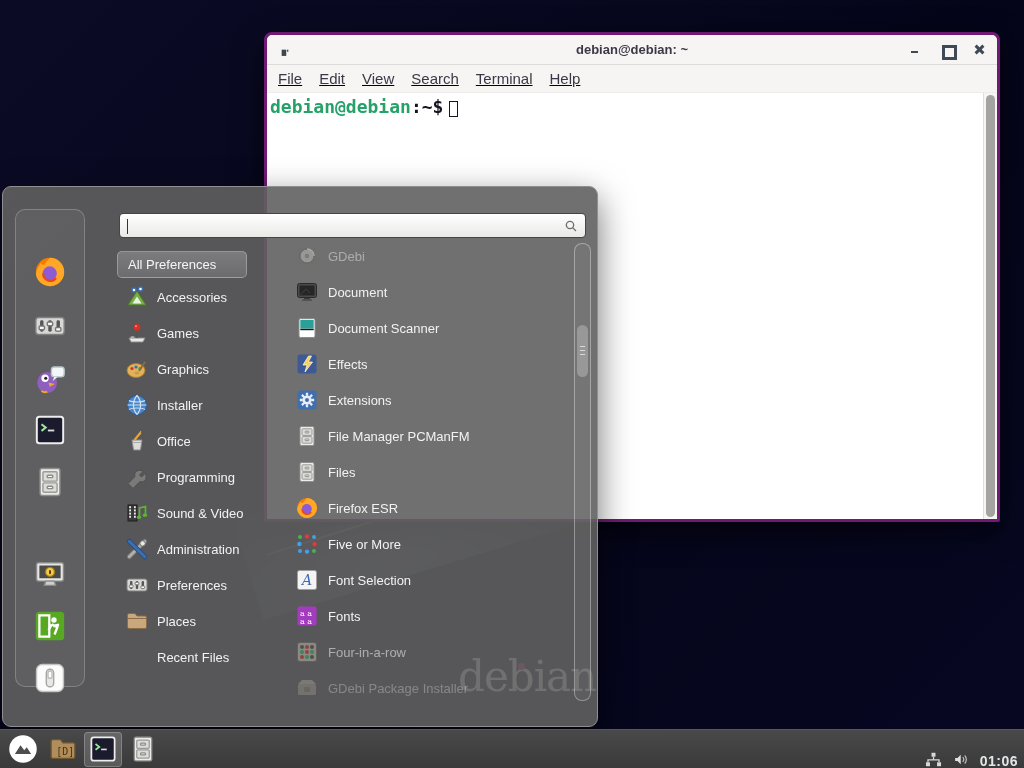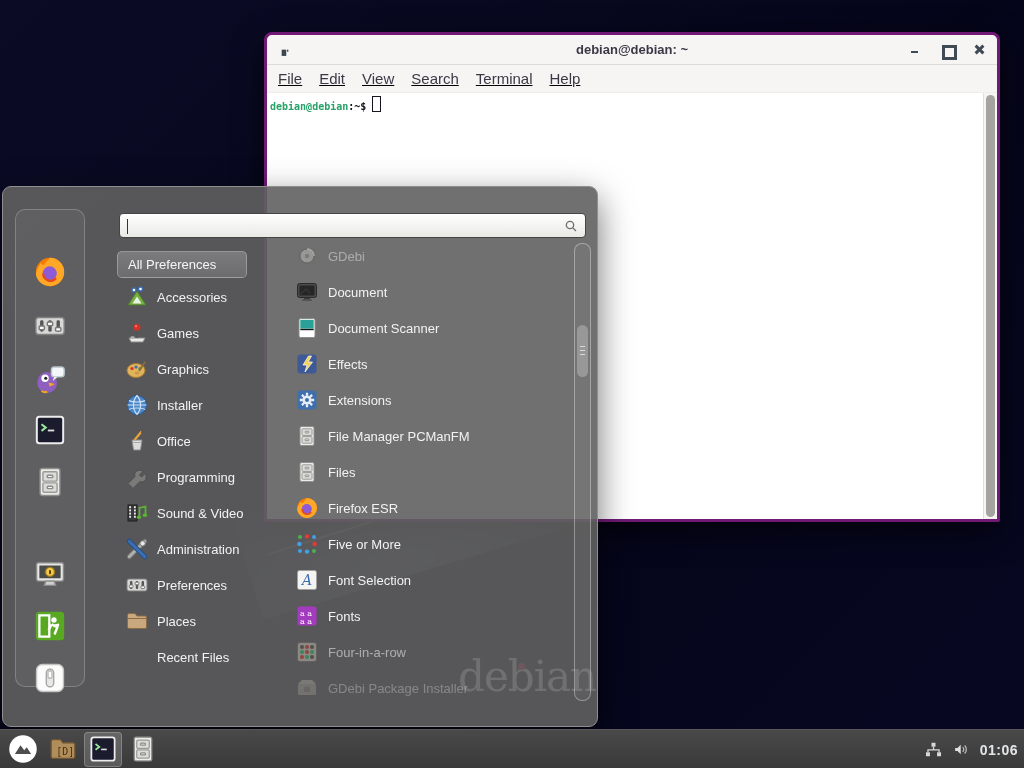--- a/index.html
+++ b/index.html
@@ -28,21 +28,21 @@
   .wc{position:absolute;top:9px;width:12px;height:12px;cursor:default;}
   .wc-min{right:76px;} .wc-min::after{content:"";position:absolute;left:2px;top:7px;width:7px;height:2px;background:#3f4a54;}
   .wc-max{right:44px;} .wc-max::after{content:"";position:absolute;left:1px;top:1px;width:9px;height:9px;border:3px solid #3f4a54;}
   .wc-close{right:12px;}
   .wc-close::before,.wc-close::after{content:"";position:absolute;left:5px;top:0;width:3px;height:11px;background:#3f4a54;}
   .wc-close::before{transform:rotate(45deg);} .wc-close::after{transform:rotate(-45deg);}
   #terminal .menubar{display:flex;align-items:center;height:28px;background:#f6f5f4;padding-left:11px;gap:17px;
     font-size:15px;color:#3d3846;border-bottom:1px solid #efedec;}
   #terminal .menubar span{cursor:default;}
   #terminal .content{position:absolute;left:0;top:58px;right:14px;bottom:0;background:#ffffff;padding:3px 0 0 3px;
-    font-family:"DejaVu Sans Mono",monospace;font-size:10px;font-weight:bold;border-radius:0 0 0 2px;}
+    font-family:"DejaVu Sans Mono",monospace;font-size:18px;font-weight:bold;border-radius:0 0 0 2px;}
   .prompt-user{color:#26a269;} .prompt-suffix{color:#171421;}
   .cursor-box{display:inline-block;width:9px;height:16px;border:1.5px solid #171421;margin-left:6px;vertical-align:text-bottom;background:#fff;}
   #terminal .scrollbar{position:absolute;top:58px;right:0;bottom:0;width:14px;background:#f6f5f4;border-left:1px solid #e0dedc;border-radius:0 0 2px 0;}
   #terminal .scroll-handle{position:absolute;left:2px;right:2px;top:2px;bottom:2px;background:#a5a3a0;border-radius:6px;}
 
   
   #app-menu{position:absolute;left:2px;top:186px;width:596px;height:541px;
     background:rgba(96,96,96,0.9);border:1px solid #8f8f8f;border-radius:9px;box-shadow:0 12px 34px rgba(0,0,0,.55);}
   #fav-rail{position:absolute;left:12px;top:22px;width:70px;height:478px;
     background:rgba(255,255,255,.05);border:1px solid rgba(255,255,255,.22);border-radius:10px;}
@@ -69,21 +69,21 @@
   #menu-scroll-handle{position:absolute;left:2px;right:2px;top:81px;height:52px;background:#989898;border-radius:6px;}
   #menu-scroll-handle::after{content:"";position:absolute;left:3px;right:3px;top:21px;height:10px;
     background:repeating-linear-gradient(#d9d9d9 0 1.5px,transparent 1.5px 4px);}
 
   
   #taskbar{position:absolute;left:0;bottom:0;width:1024px;height:39px;
     background:linear-gradient(#494949,#3a3a3a);border-top:1px solid #585858;display:flex;align-items:center;padding-left:4px;}
   .task-launcher{width:38px;height:35px;display:flex;align-items:center;justify-content:center;cursor:pointer;border-radius:4px;margin-right:2px;}
   .task-launcher .ic{width:30px;height:30px;}
   .task-launcher.active{background:rgba(255,255,255,.16);border:1px solid rgba(255,255,255,.22);}
-  #tray{position:absolute;right:6px;top:0;height:39px;display:flex;align-items:center;gap:9px;}
+  #tray{position:absolute;right:6px;top:0;height:39px;display:flex;align-items:flex-end;gap:9px;}
   .tray-ic{width:19px;height:19px;}
   #clock{font-size:14px;font-weight:bold;color:#e3e6e8;letter-spacing:.5px;}
 
   .ic svg{width:100%;height:100%;display:block;}
 </style>
 </head>
 <body>
 
 <div id="desktop">
   <div class="swoosh-glow"></div>

